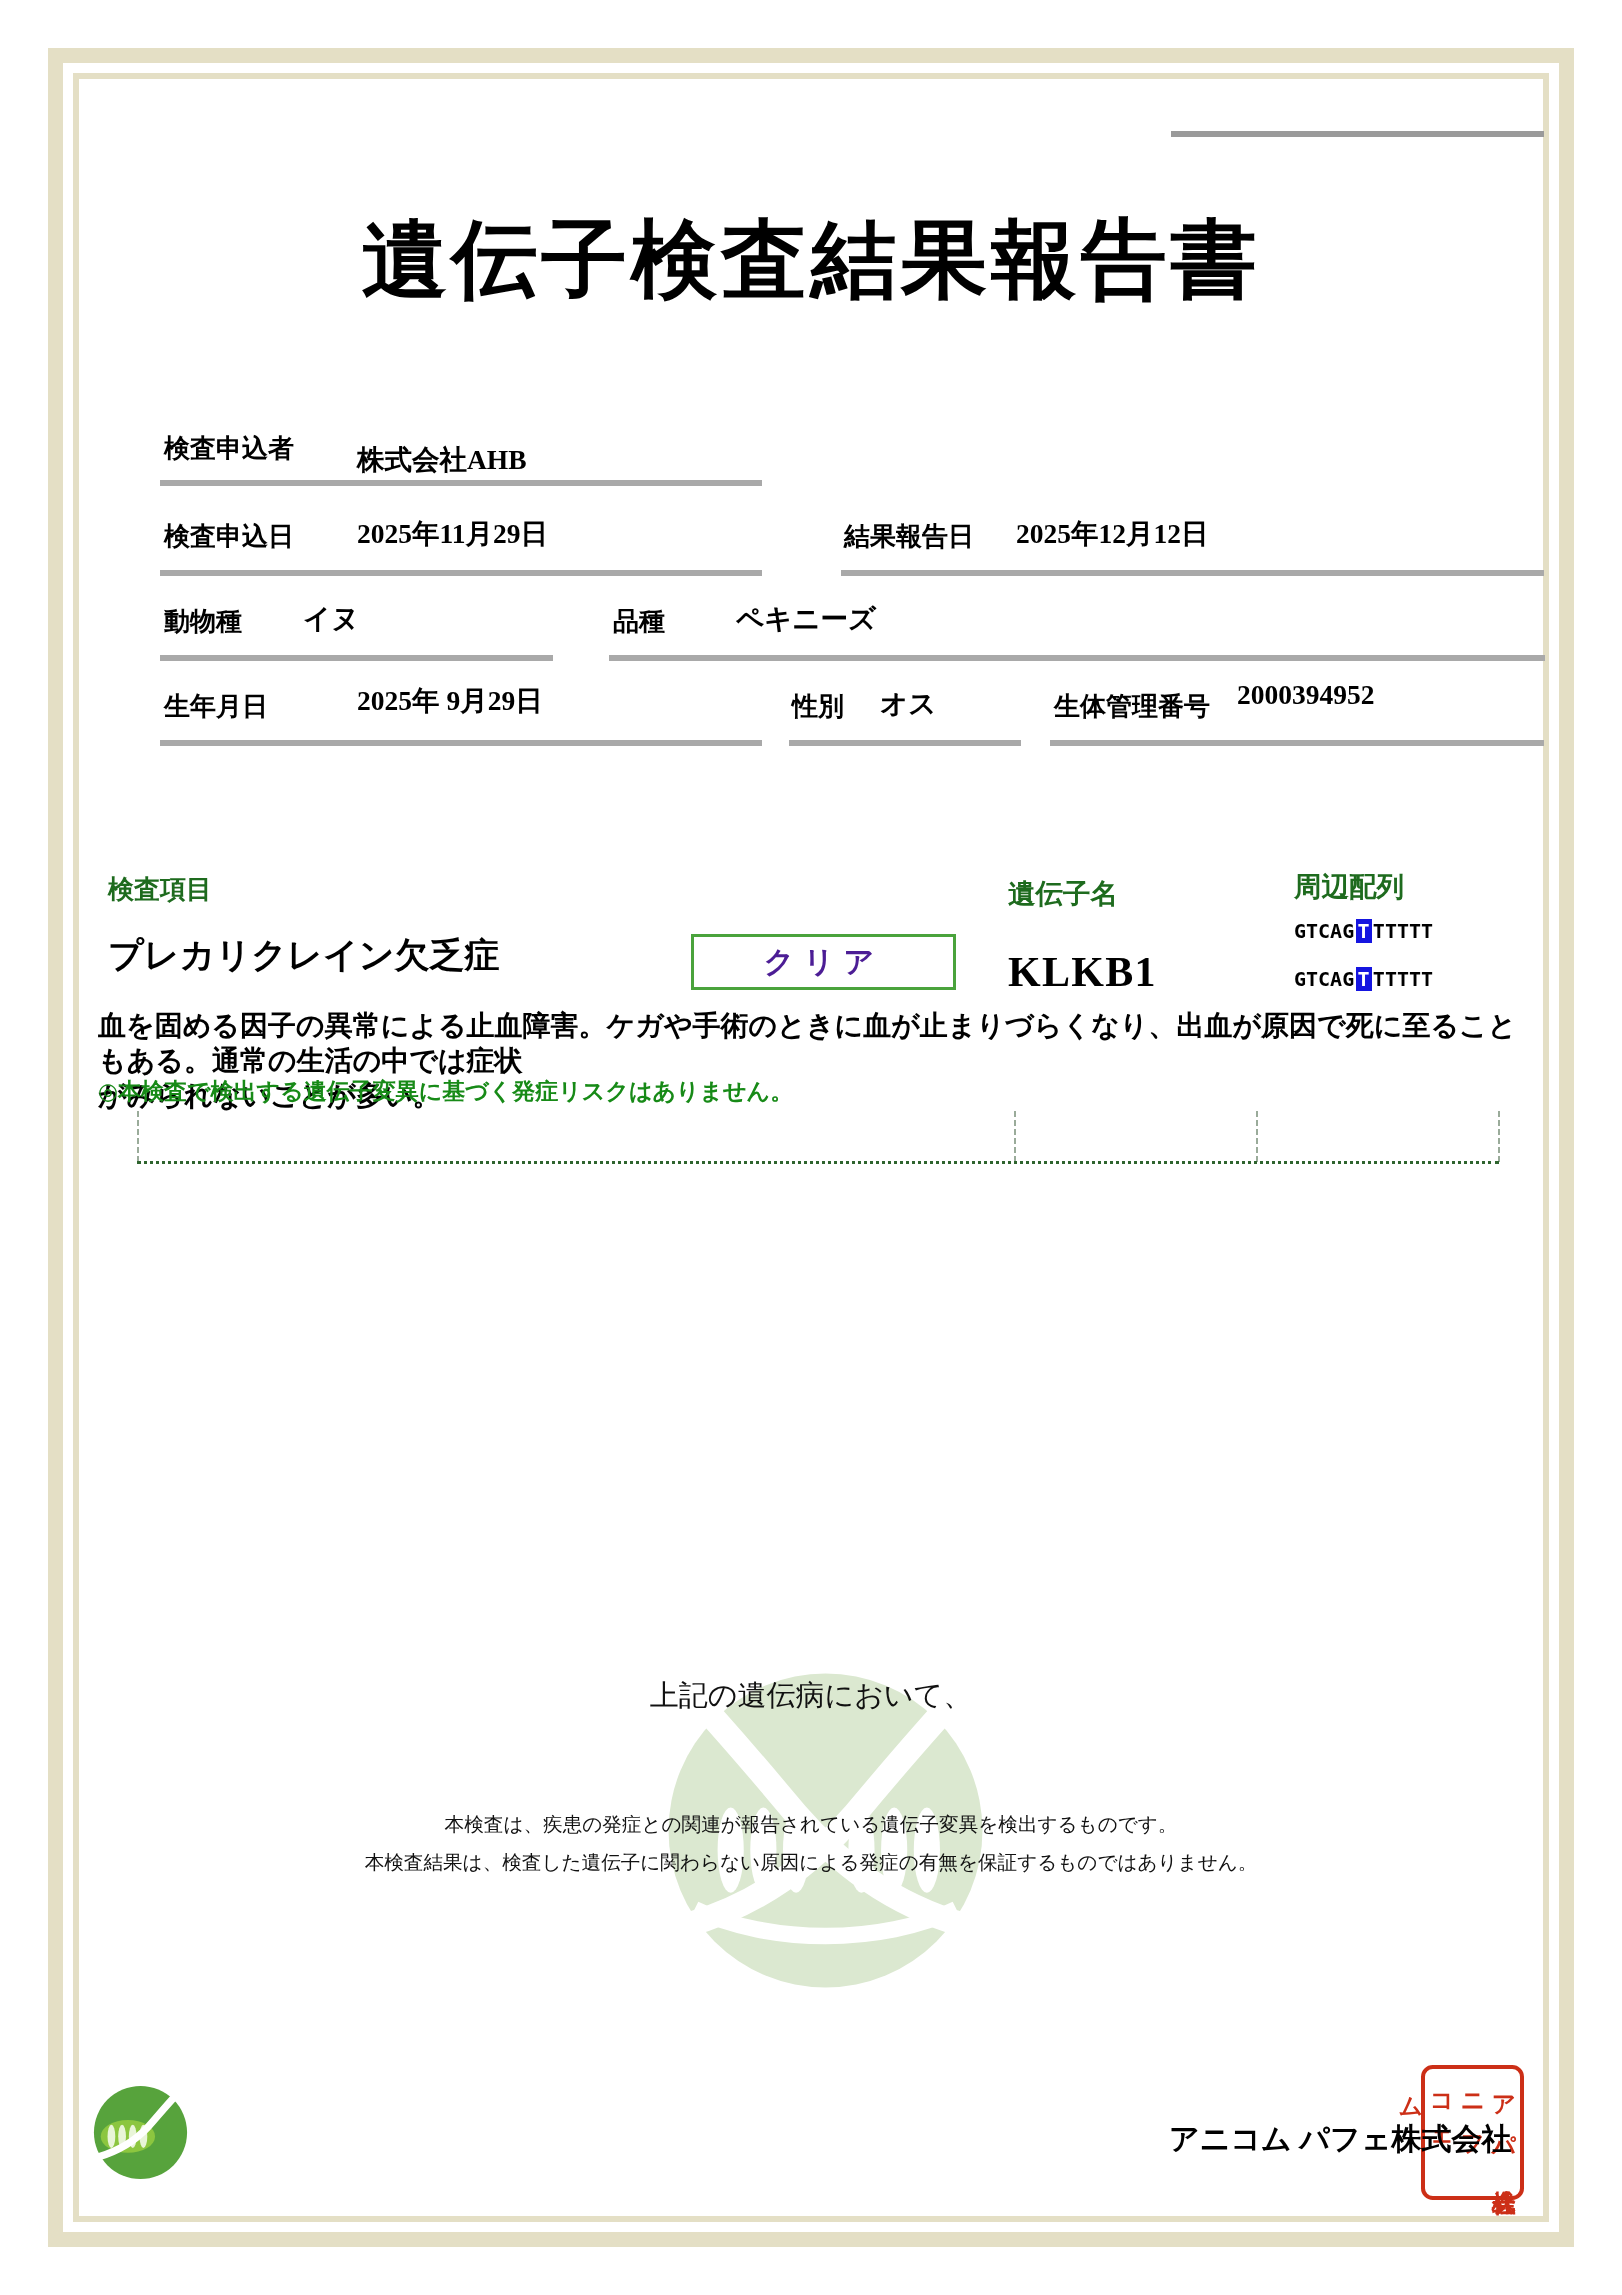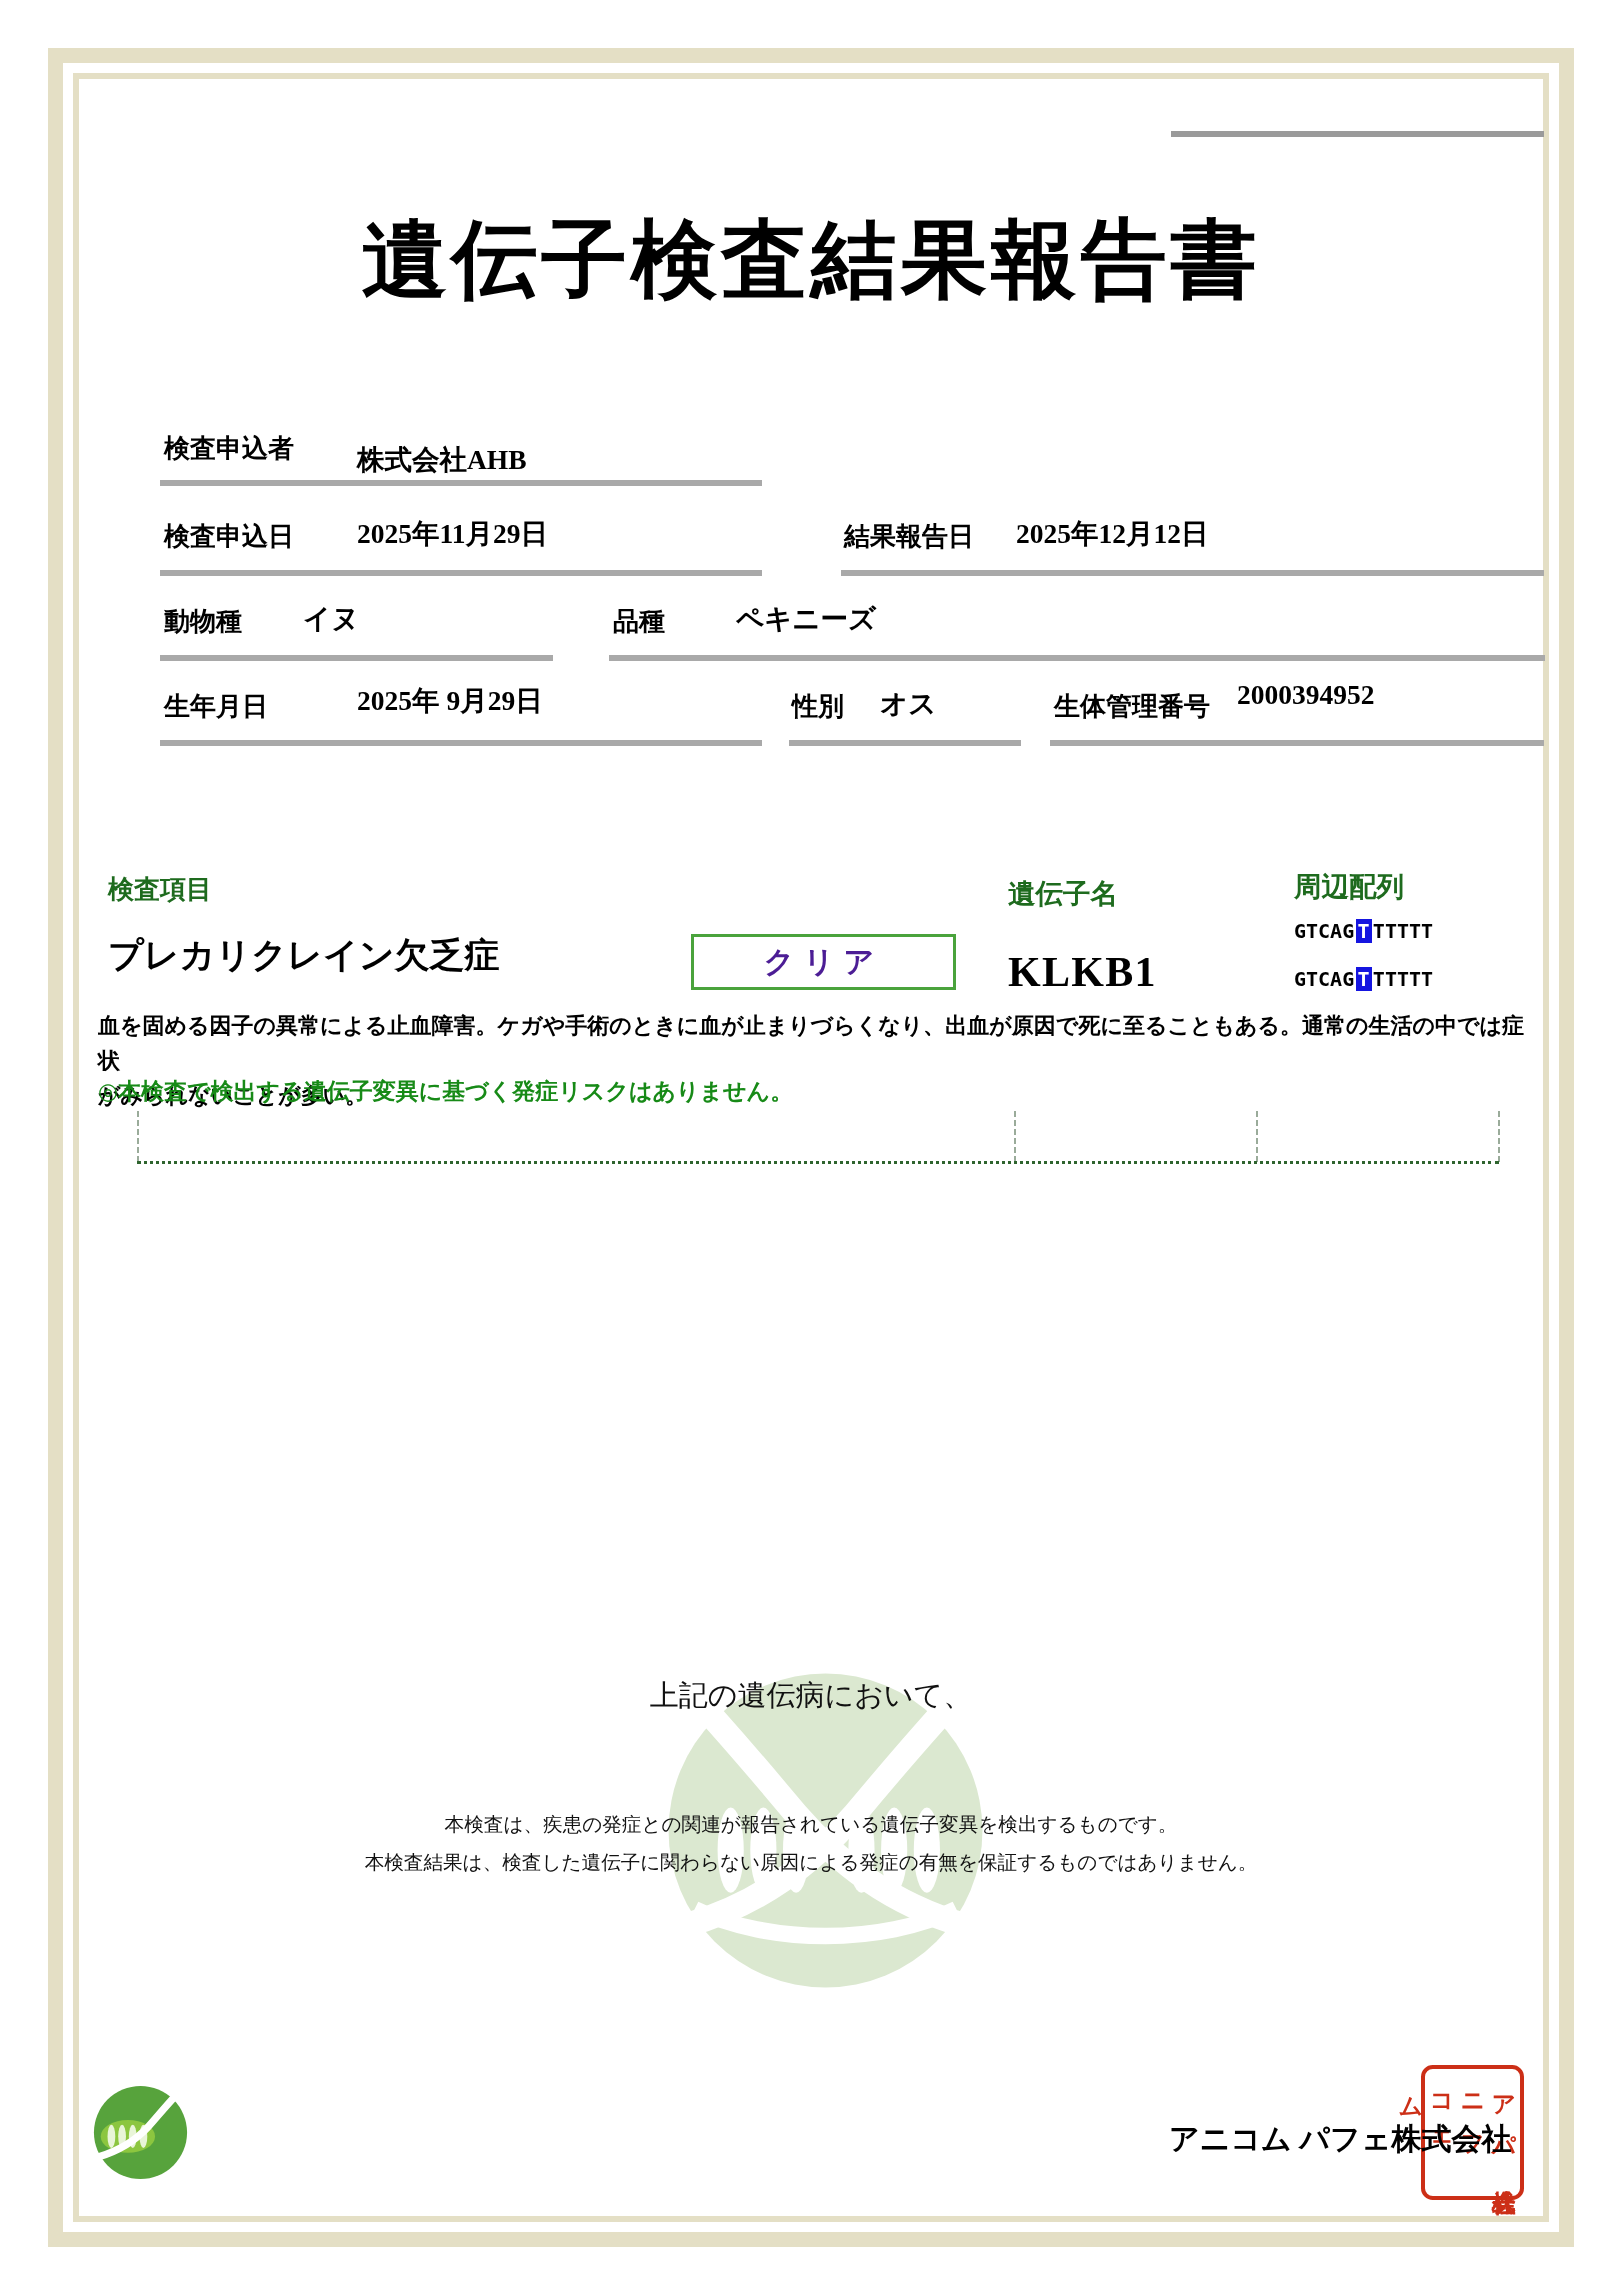--- a/index.html
+++ b/index.html
@@ -23,21 +23,21 @@
   
   .green-lbl{position:absolute;font-size:27.5px;font-weight:700;color:#1e6b1e;white-space:nowrap;text-align:right;}
   .disease-name{position:absolute;font-size:35px;font-weight:600;white-space:nowrap;}
   .badge{position:absolute;left:691px;top:934px;width:259px;height:50px;
         border:3.3px solid #4aa33c;display:flex;align-items:center;justify-content:center;}
   .badge span{font-size:30px;color:#4c1d95;letter-spacing:9.2px;font-weight:600;}
   .gene-name{position:absolute;left:1008px;top:948px;font-size:42px;font-weight:600;letter-spacing:1.3px;}
   .seq{position:absolute;left:1294px;font-family:"DejaVu Sans Mono",monospace;
         font-size:20px;font-weight:700;letter-spacing:0;white-space:nowrap;}
   .seq .hl{display:inline-block;background:#1515e0;color:#fff;padding:0 2px;margin:0 1.3px;}
-  .desc{position:absolute;left:98px;top:1008px;width:1440px;font-size:22px;font-weight:600;
+  .desc{position:absolute;left:98px;top:1008px;width:1440px;font-size:28px;font-weight:600;
         line-height:35px;}
   .risk-note{position:absolute;left:98px;top:1076px;font-size:23px;font-weight:700;color:#178a17;}
   .vdash{position:absolute;top:1111px;height:51px;width:0;border-left:2px dashed #9aab9a;}
   .hdots{position:absolute;top:1161px;left:137px;width:1362px;height:0;border-top:3.3px dotted #2e642e;}
   
   .watermark{position:absolute;left:662px;top:1667px;width:327px;height:327px;z-index:0;}
   .sum1{position:absolute;top:1676px;left:0;right:0;text-align:center;z-index:2;
         font-family:"Liberation Sans","DejaVu Sans",sans-serif;font-size:29px;color:#111;}
   .sum2{position:absolute;top:1725px;left:0;right:0;text-align:center;z-index:2;
         font-family:"Liberation Sans","DejaVu Sans",sans-serif;font-size:29px;color:#111;}

